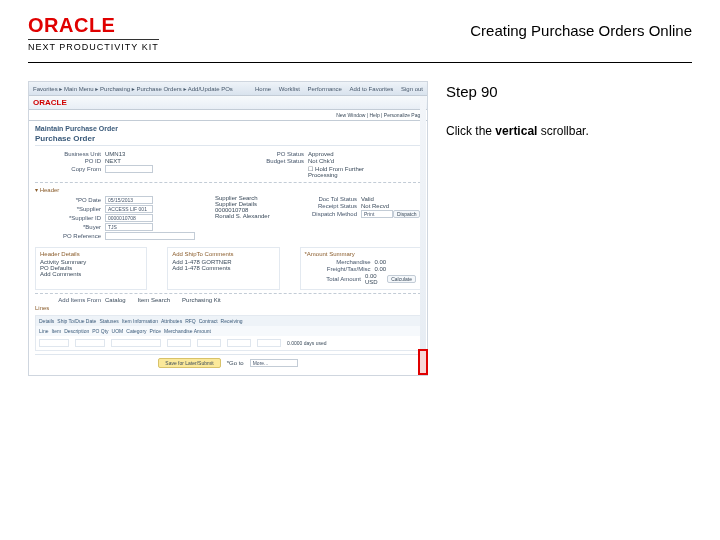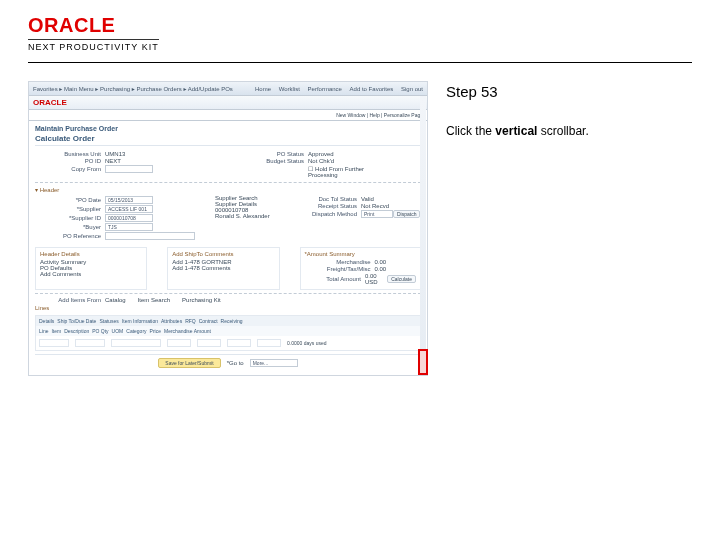--- a/index.html
+++ b/index.html
@@ -138,20 +138,21 @@
   .inst .bold { font-weight:bold; }
 </style>
 </head>
 <body>
 
 <div class="header">
   <div class="brand">
     <div class="brand-logo">ORACLE</div>
     <div class="brand-sub">NEXT PRODUCTIVITY KIT</div>
   </div>
+  <div class="doc-title">Creating Purchase Orders Online</div>
 </div>
 <hr class="divider">
 
 <div class="main">
 
   <div class="screenshot">
     <div class="ss-scroll-track"></div>
 
     <div class="ss-topbar">
       <span class="crumbs">Favorites  ▸  Main Menu  ▸  Purchasing  ▸  Purchase Orders  ▸  Add/Update POs</span>
@@ -163,21 +164,21 @@
         <span>Sign out</span>
       </span>
     </div>
     <div class="ss-secondbar">
       <span class="ologo">ORACLE</span>
     </div>
     <div class="ss-thirdbar">New Window | Help | Personalize Page</div>
 
     <div class="ss-body">
       <div class="ss-title1">Maintain Purchase Order</div>
-      <div class="ss-title2">Calculate Order</div>
+      <div class="ss-title2">Purchase Order</div>
 
       <div class="ss-two-col">
         <div style="flex:1">
           <div class="ss-row">
               <span class="lbl">Business Unit</span>
               <span class="val">UMN13</span>
             </div>
           <div class="ss-row">
               <span class="lbl">PO ID</span>
               <span class="val">NEXT</span>
@@ -328,19 +329,19 @@
         <span class="ss-btn">Save for Later/Submit</span>
         <span>*Go to</span>
         <span class="ss-field">More...</span>
       </div>
     </div>
 
     <div class="ss-scroll-highlight"></div>
   </div>
 
   <div class="instructions">
-    <div class="step">Step 53</div>
+    <div class="step">Step 90</div>
     <div class="inst">
       <span>Click the </span><span class="bold">vertical</span><span> scrollbar.</span>
     </div>
   </div>
 
 </div>
 
 </body></html>

